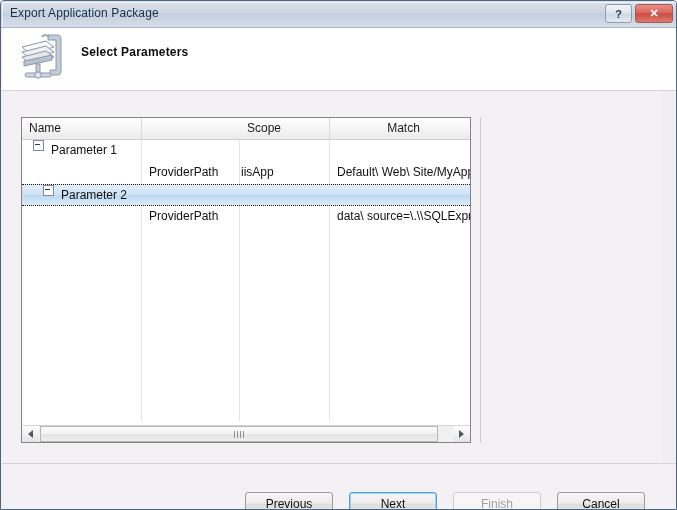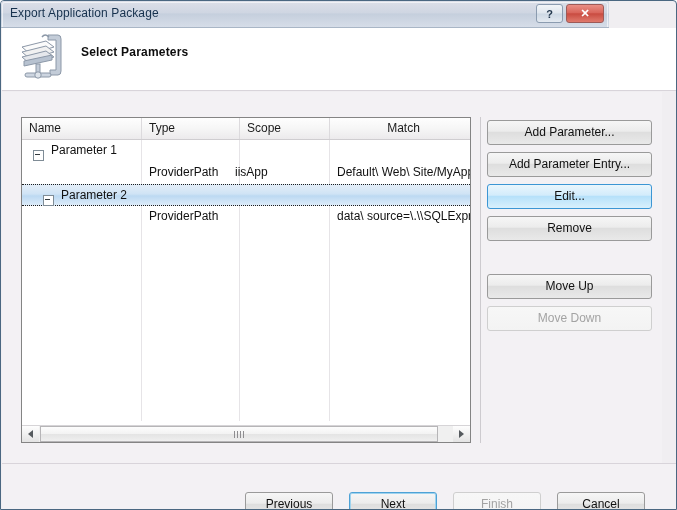--- a/index.html
+++ b/index.html
@@ -20,21 +20,21 @@
     background: #f0eef1;
     border: 1px solid #4a6781;
     border-radius: 4px 4px 0 0;
     overflow: hidden;
   }
 
   
   .titlebar {
     position: absolute;
     left: 0; top: 0;
-    width: 608px;
+    width: 677px;
     height: 27px;
     background: linear-gradient(to bottom, #dcdfe8 0%, #cfd6e2 45%, #c5cfdd 50%, #d6dde8 100%);
     border-bottom: 1px solid #a9b6c6;
     box-sizing: border-box;
   }
   .titlebar-inner-border {
     position: absolute;
     left: 1px; top: 1px; right: 1px; bottom: 0;
     border: 1px solid rgba(255,255,255,0.6);
     border-bottom: none;
@@ -178,21 +178,21 @@
     font-size: 12px;
     color: #111111;
     box-sizing: border-box;
     white-space: nowrap;
     overflow: hidden;
     padding-left: 7px;
   }
   .cell.name-cell {
     padding-left: 0;
     display: flex;
-    align-items: flex-end;
+    align-items: flex-start;
   }
   .expander {
     width: 9px;
     height: 9px;
     margin-left: 11px;
     margin-right: 7px;
     border: 1px solid #7f8c96;
     background: #ffffff;
     position: relative;
     flex: none;
@@ -385,21 +385,20 @@
     </svg>
   </div>
   <div class="header-title">Select Parameters</div>
 
   <div class="content">
 
     <div class="gridwrap">
 
       <div class="grid-header">
         <div class="gh-cell" style="left:0; width:120px;">Name</div>
-        <div class="gh-cell" style="left:120px; width:98px;">Type</div>
         <div class="gh-cell" style="left:218px; width:90px;">Scope</div>
         <div class="gh-cell last" style="left:308px; width:140px;">Match</div>
       </div>
 
       <div class="grid-body">
         <div class="colline" style="left:119px;"></div>
         <div class="colline" style="left:217px;"></div>
         <div class="colline" style="left:307px;"></div>
 
         <div class="grid-row" style="top:0;">
@@ -410,21 +409,21 @@
           <div class="cell" style="left:120px; width:97px;"></div>
           <div class="cell" style="left:218px; width:89px;"></div>
           <div class="cell" style="left:308px; width:140px;"></div>
         </div>
 
         <div class="grid-row" style="top:22px;">
           <div class="cell name-cell" style="left:0; width:119px;">
             <span class="name-label"></span>
           </div>
           <div class="cell" style="left:120px; width:97px;">ProviderPath</div>
-          <div class="cell" style="left:206px; width:89px;">iisApp</div>
+          <div class="cell" style="left:212px; width:89px;">iisApp</div>
           <div class="cell" style="left:308px; width:140px;">Default\ Web\ Site/MyApp</div>
         </div>
 
         <div class="grid-row selected" style="top:44px;">
           <div class="cell name-cell" style="left:10px; width:119px;">
             <span class="expander"></span>
             <span class="name-label">Parameter 2</span>
           </div>
           <div class="cell" style="left:120px; width:97px;"></div>
           <div class="cell" style="left:218px; width:89px;"></div>
@@ -453,28 +452,20 @@
             </span>
         </div>
         <div class="sb-arrow right">
             <span></span>
           </div>
       </div>
     </div>
 
     <div class="vsep"></div>
 
-    <div class="side-buttons">
-      <button class="btn">Add Parameter...</button>
-      <button class="btn">Add Parameter Entry...</button>
-      <button class="btn hover">Edit...</button>
-      <button class="btn">Remove</button>
-      <button class="btn spaced">Move Up</button>
-      <button class="btn disabled">Move Down</button>
-    </div>
   </div>
 
   <div class="footer">
     <div class="footer-buttons">
       <button class="fbtn">Previous</button>
       <button class="fbtn default">Next</button>
       <button class="fbtn disabled">Finish</button>
       <button class="fbtn">Cancel</button>
     </div>
   </div>

